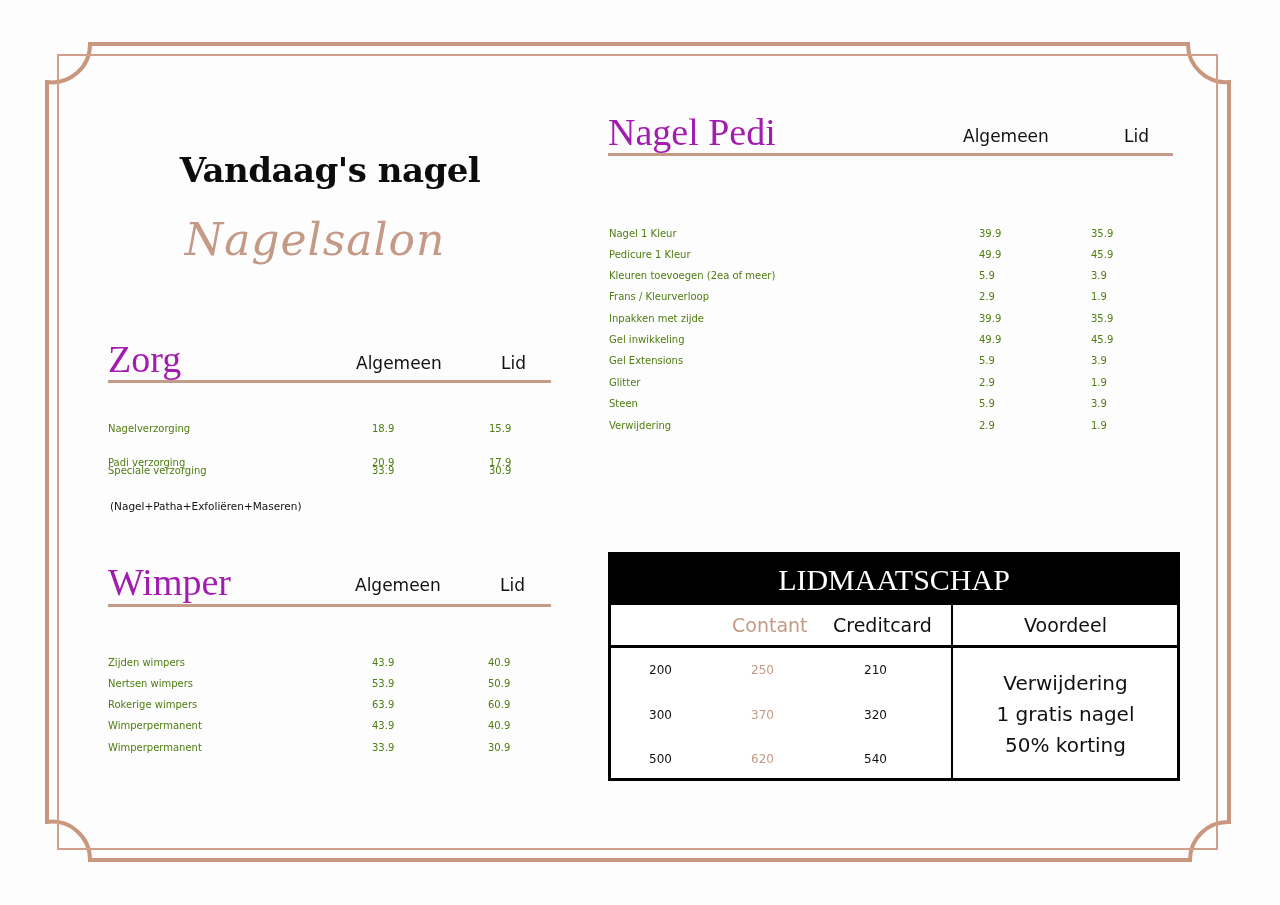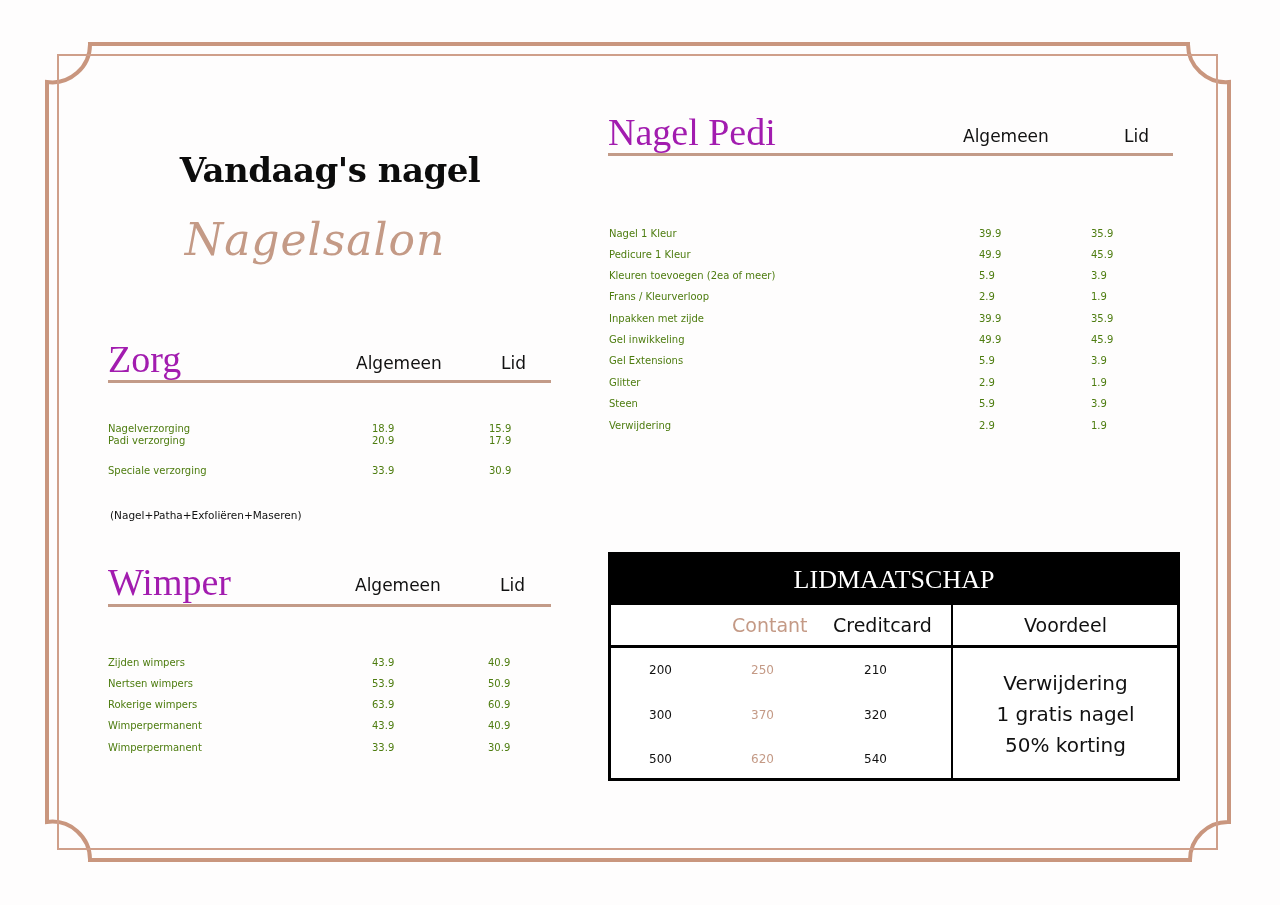--- a/index.html
+++ b/index.html
@@ -15,21 +15,21 @@
   .col-head { font-family:"DejaVu Sans", sans-serif; font-size:17px; color:#111; }
   .rule { height:3px; background:#c39b88; }
   .row { position:absolute; font-size:10px; color:#4d7c0f; height:21px; line-height:21px; }
   .row .name { position:absolute; left:0; white-space:nowrap; }
   .row .v1, .row .v2 { position:absolute; width:60px; }
   .note { font-size:10.5px; color:#111; }
   
   .mtable { position:absolute; left:608px; top:552px; width:572px; height:229px; box-sizing:border-box;
             border:3px solid #000; background:#fff; }
   .mt-head { position:absolute; left:0; top:0; width:566px; height:50px; background:#000; color:#fff;
-             font-family:"Liberation Serif", serif; font-size:26px; text-align:center; line-height:50px; }
+             font-family:"Liberation Serif", serif; font-size:30px; text-align:center; line-height:50px; }
   .mt-sub { position:absolute; top:50px; height:41px; line-height:41px; font-size:19px; }
   .mt-divh { position:absolute; left:0; width:566px; background:#000; }
   .mt-divv { position:absolute; width:2px; background:#000; }
   .mt-cell { position:absolute; font-size:12px; line-height:24px; }
   .mt-benefit { position:absolute; left:343px; width:223px; text-align:center; font-size:20px; line-height:31px; }
   .accent { color:#c49a86; }
 </style>
 </head>
 <body>
 
@@ -47,31 +47,31 @@
   <div class="abs sec-title" style="left:0; top:2px;">Zorg</div>
   <div class="abs col-head" style="left:248px; top:15px;">Algemeen</div>
   <div class="abs col-head" style="left:393px; top:15px;">Lid</div>
   <div class="abs rule" style="left:0; top:42px; width:443px;"></div>
 
   <div class="row" style="left:0; top:80px; width:443px;">
     <span class="name">Nagelverzorging</span>
     <span class="v1" style="left:264px;">18.9</span>
     <span class="v2" style="left:381px;">15.9</span>
   </div>
-  <div class="row" style="left:0; top:92px; width:443px;">
+  <div class="row" style="left:0; top:114px; width:443px;">
     <span class="name">Padi verzorging</span>
     <span class="v1" style="left:264px;">20.9</span>
     <span class="v2" style="left:381px;">17.9</span>
   </div>
   <div class="row" style="left:0; top:122px; width:443px;">
     <span class="name">Speciale verzorging</span>
     <span class="v1" style="left:264px;">33.9</span>
     <span class="v2" style="left:381px;">30.9</span>
   </div>
-  <div class="abs note" style="left:2px; top:162px;margin-top:9px;">(Nagel+Patha+Exfoliëren+Maseren)</div>
+  <div class="abs note" style="left:2px; top:162px;">(Nagel+Patha+Exfoliëren+Maseren)</div>
 </div>
 
 <div class="abs" style="left:108px; top:560px; width:443px; height:200px;">
   <div class="abs sec-title" style="left:0; top:3px;">Wimper</div>
   <div class="abs col-head" style="left:247px; top:15px;">Algemeen</div>
   <div class="abs col-head" style="left:392px; top:15px;">Lid</div>
   <div class="abs rule" style="left:0; top:44px; width:443px;"></div>
 
   <div class="row" style="left:0; top:92px; width:443px;">
     <span class="name">Zijden wimpers</span>

